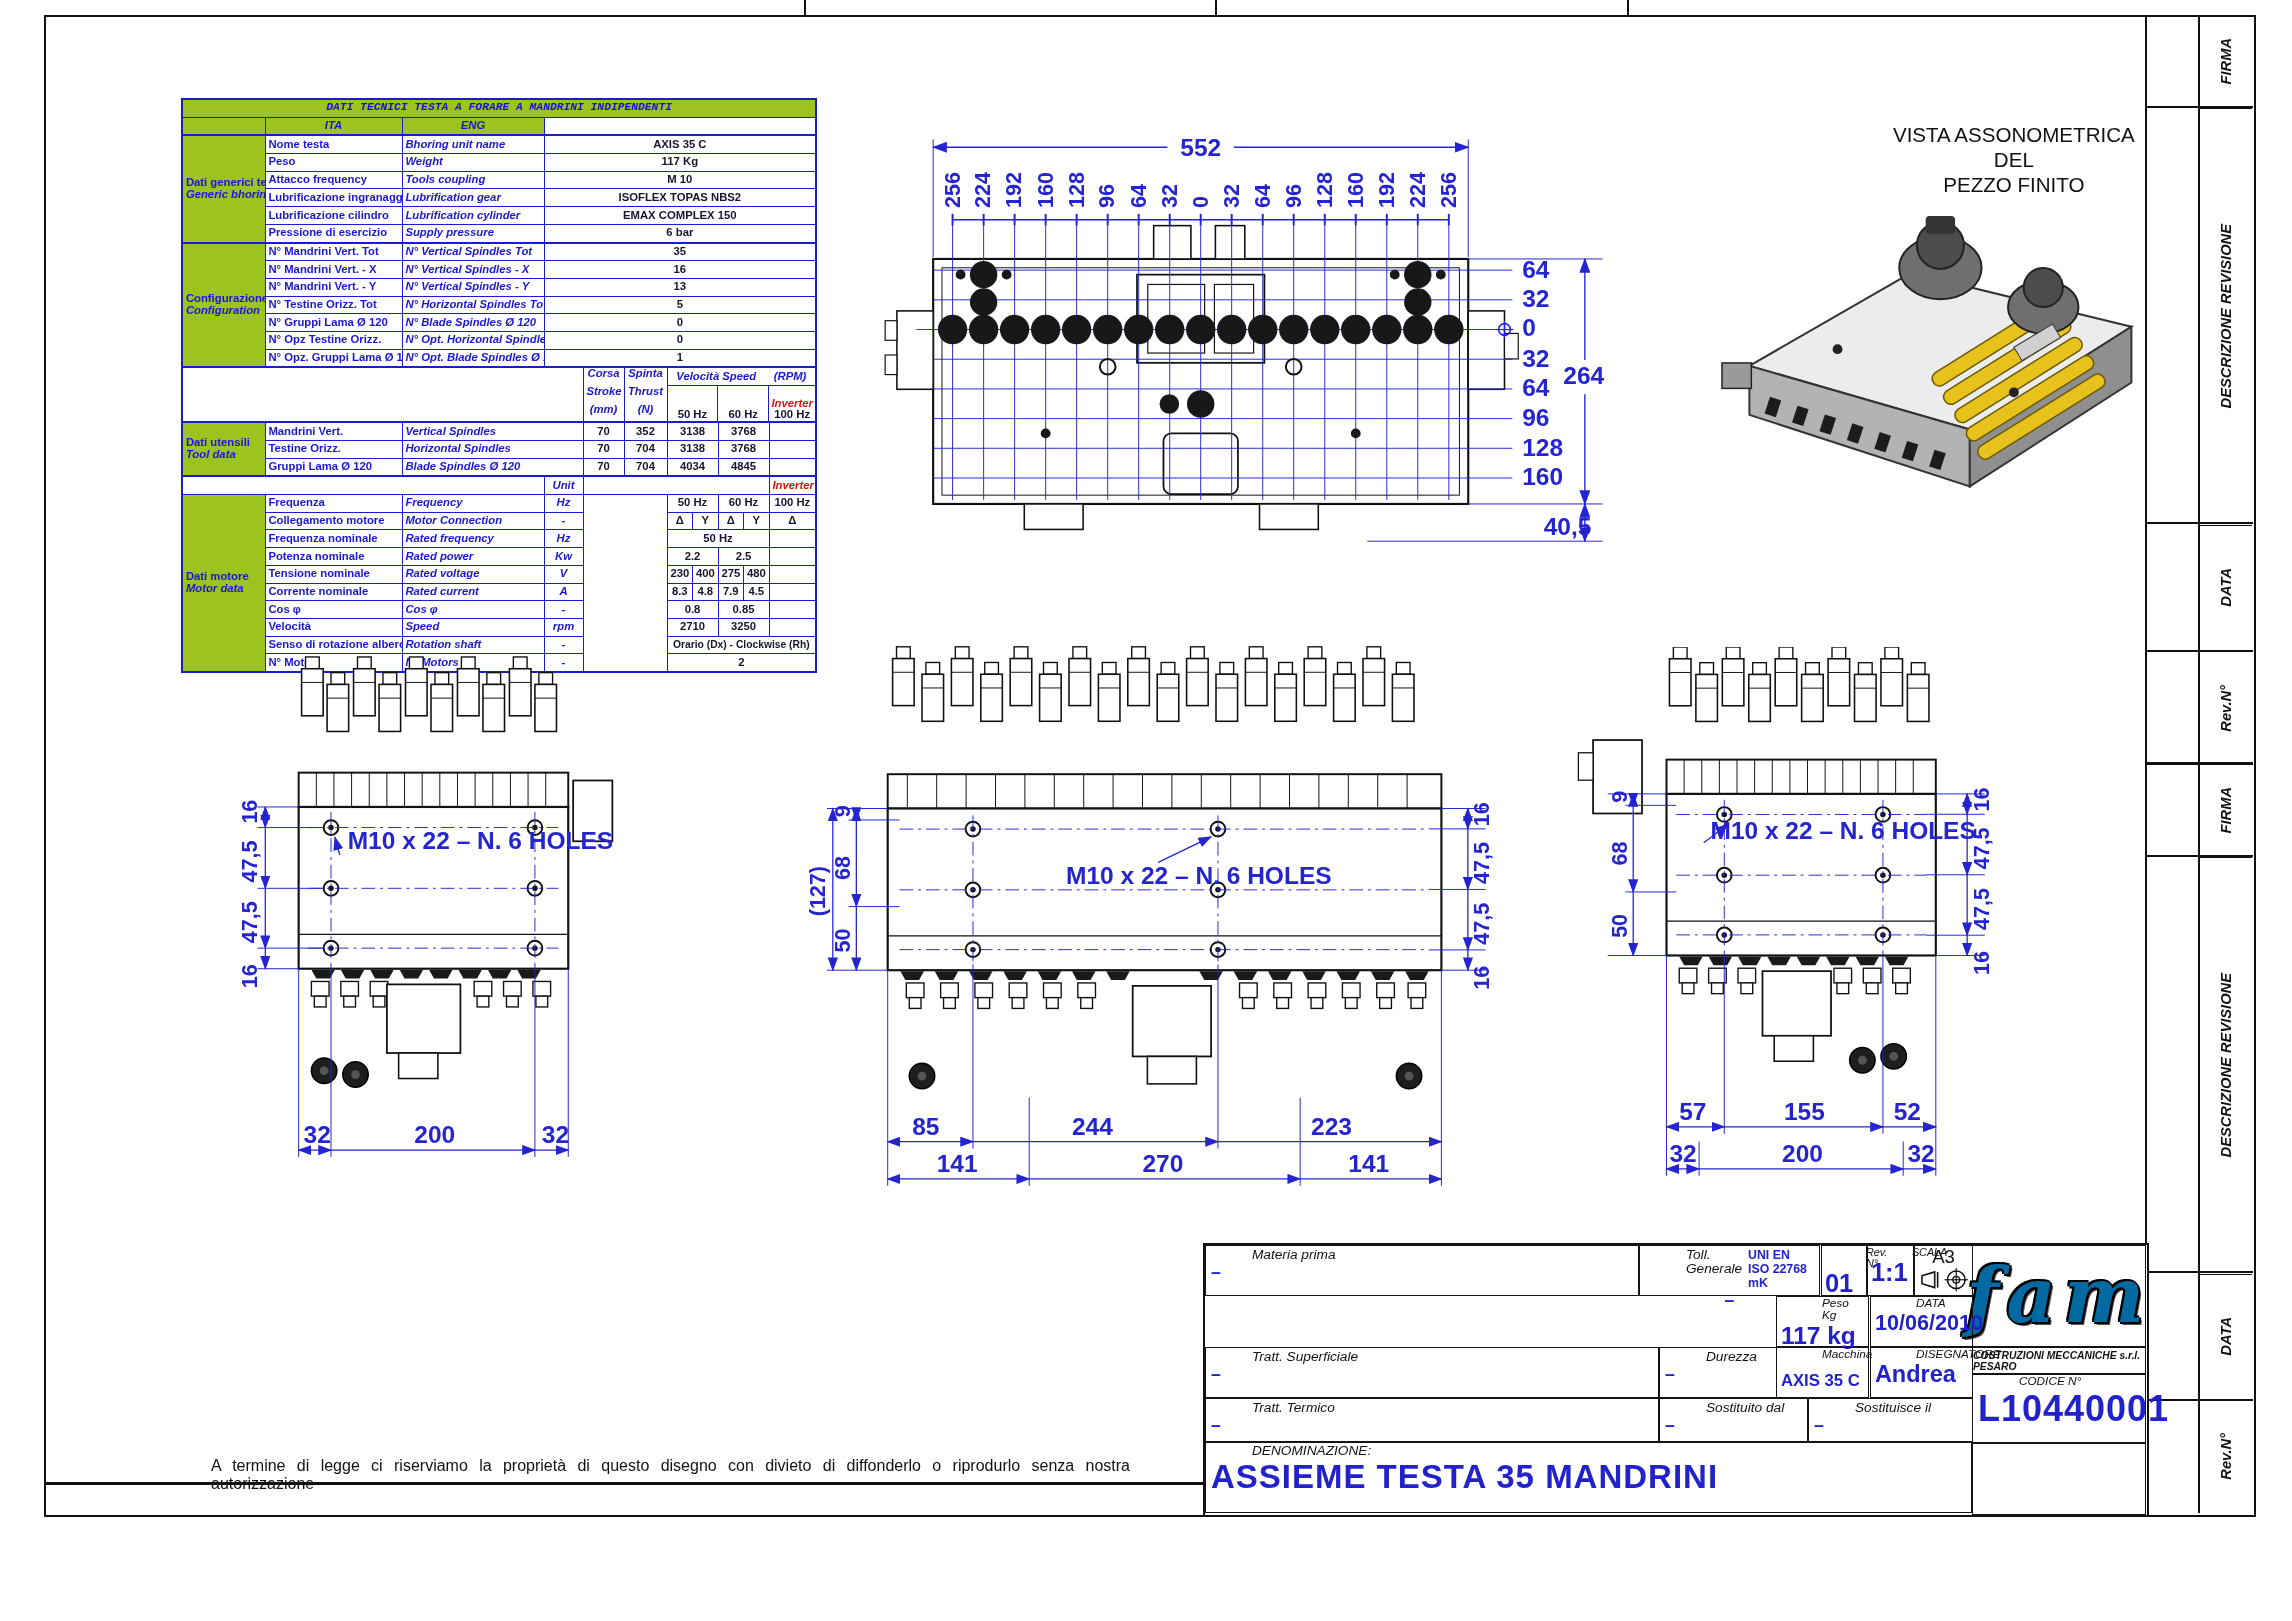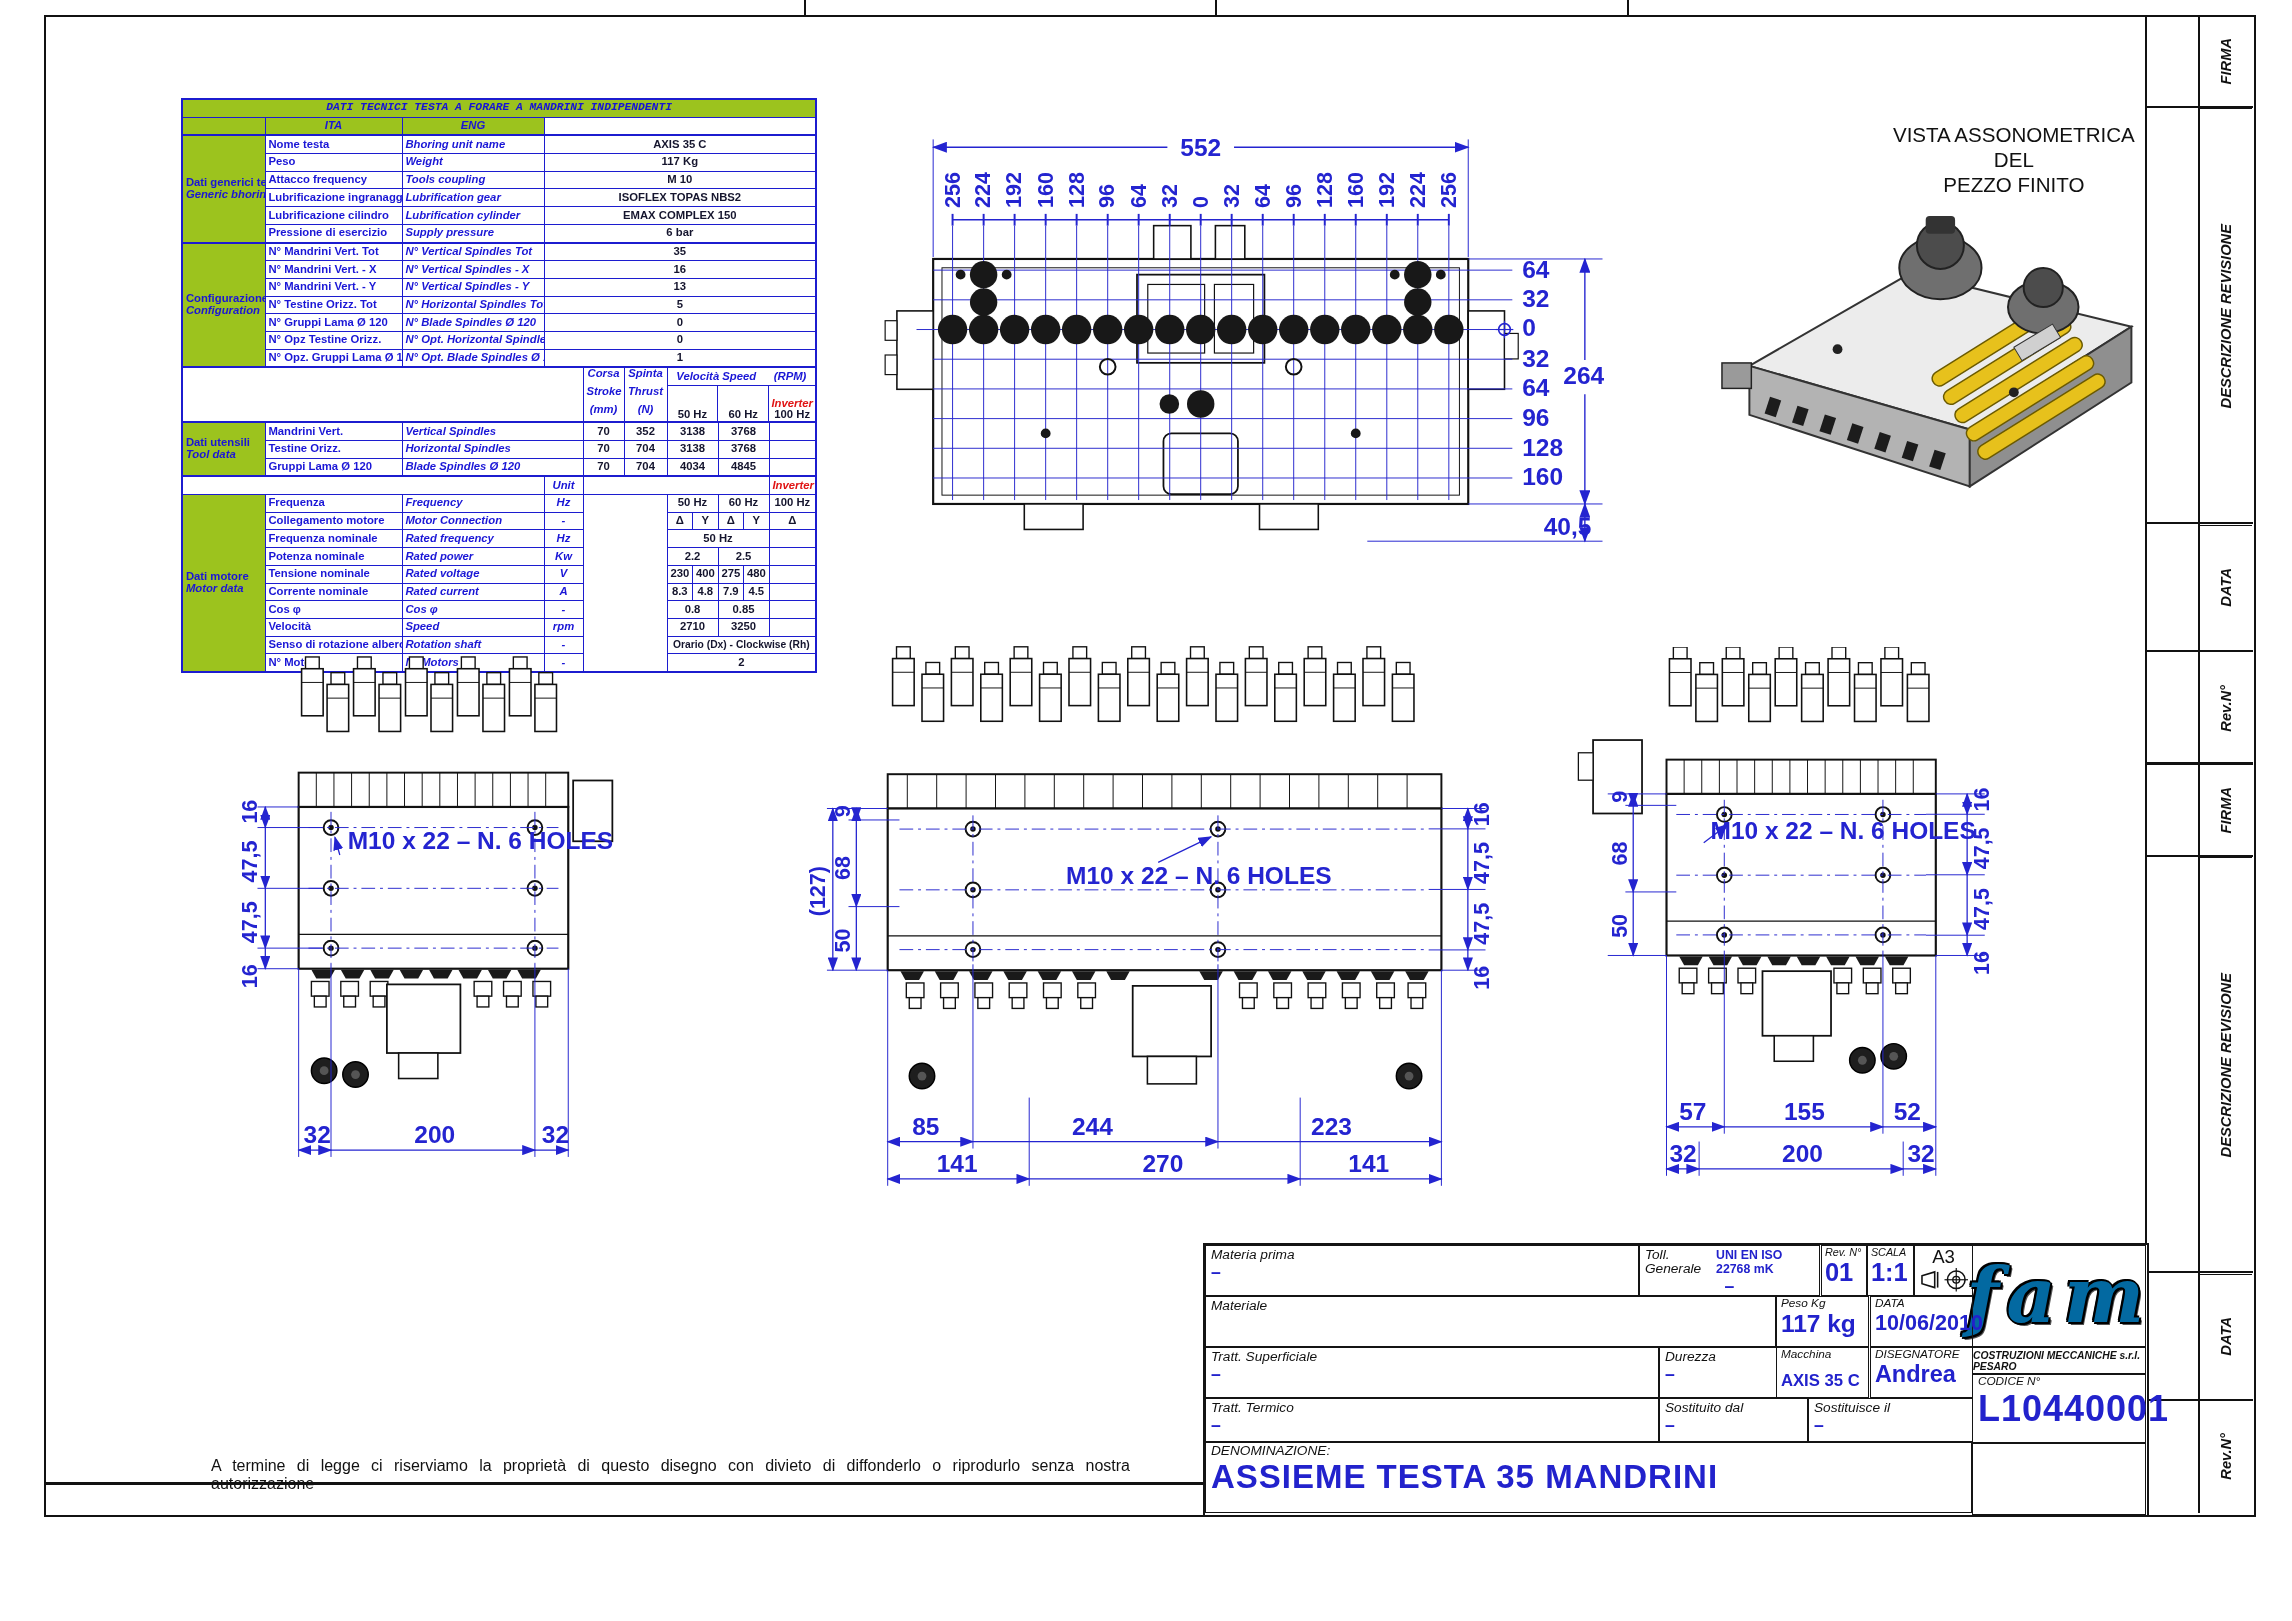--- a/index.html
+++ b/index.html
@@ -30,21 +30,21 @@
   .spdtop{display:flex;justify-content:space-around;align-items:center;height:16.7px;
     border-bottom:1.6px solid var(--blue);}
   .spdbot{display:flex;flex:1;}
   .spdc{border-right:1.6px solid var(--blue);display:flex;flex-direction:column;
     justify-content:flex-end;align-items:center;}
   .spdc:last-child{border-right:none;}
   .stack3 div{height:17.6px;}
   
   .tb{position:absolute;border:2.5px solid var(--line);background:#fff;}
   .cell{position:absolute;border:1.5px solid var(--line);box-sizing:border-box;padding:2px 4.9px;}
-  .cl{font-size:13.7px;font-style:italic;color:#111;line-height:1.0;}
+  .cl{font-size:13.7px;font-style:italic;color:#111;line-height:1.0;margin-left:41px;}
   .cv{color:#2222cc;font-weight:700;}
   .dash{color:#2222cc;font-weight:700;font-size:17.6px;}
   
   .vtext{writing-mode:vertical-rl;transform:rotate(180deg);font-style:italic;
     font-weight:600;font-size:14.7px;color:#111;}
   .stripcell{position:absolute;border-bottom:1.6px solid #111;display:flex;
     align-items:center;justify-content:center;}
   svg text{font-family:"Liberation Sans",sans-serif;}
   .dim{fill:var(--dim);font-weight:700;font-size:25px;}
   .dims{fill:var(--dim);font-weight:700;font-size:22px;}
@@ -957,23 +957,20 @@
         <line x1="19" y1="4" x2="19" y2="20" stroke="#111" stroke-width="1.6"></line>
         <circle cx="38" cy="12" r="9" fill="none" stroke="#111" stroke-width="1.6"></circle>
         <circle cx="38" cy="12" r="3.5" fill="none" stroke="#111" stroke-width="1.4"></circle>
         <line x1="26" y1="12" x2="50" y2="12" stroke="#111" stroke-width="1.2"></line>
         <line x1="38" y1="0" x2="38" y2="24" stroke="#111" stroke-width="1.2"></line>
       </svg>
     </div>
     <div class="cell" style="left:767px;top:0;width:174px;height:102px;display:flex;align-items:center;justify-content:center;">
       <span class="fam">fam</span>
     </div>
-    <div class="cell" style="left:0;top:51px;width:571px;height:51px;">
-      <div class="cl">Materiale</div>
-    </div>
     <div class="cell" style="left:571px;top:51px;width:93px;height:51px;padding:1px 3.9px;">
       <div class="cl" style="font-size:11.8px;">Peso Kg</div>
       <div class="cv" style="font-size:24.5px;">117 kg</div>
     </div>
     <div class="cell" style="left:665px;top:51px;width:103px;height:51px;padding:1px 3.9px;">
       <div class="cl" style="font-size:11.8px;">DATA</div>
       <div class="cv" style="font-size:21.6px;">10/06/2010</div>
     </div>
     <div class="cell" style="left:0;top:102px;width:454px;height:51px;">
       <div class="cl">Tratt. Superficiale</div>

